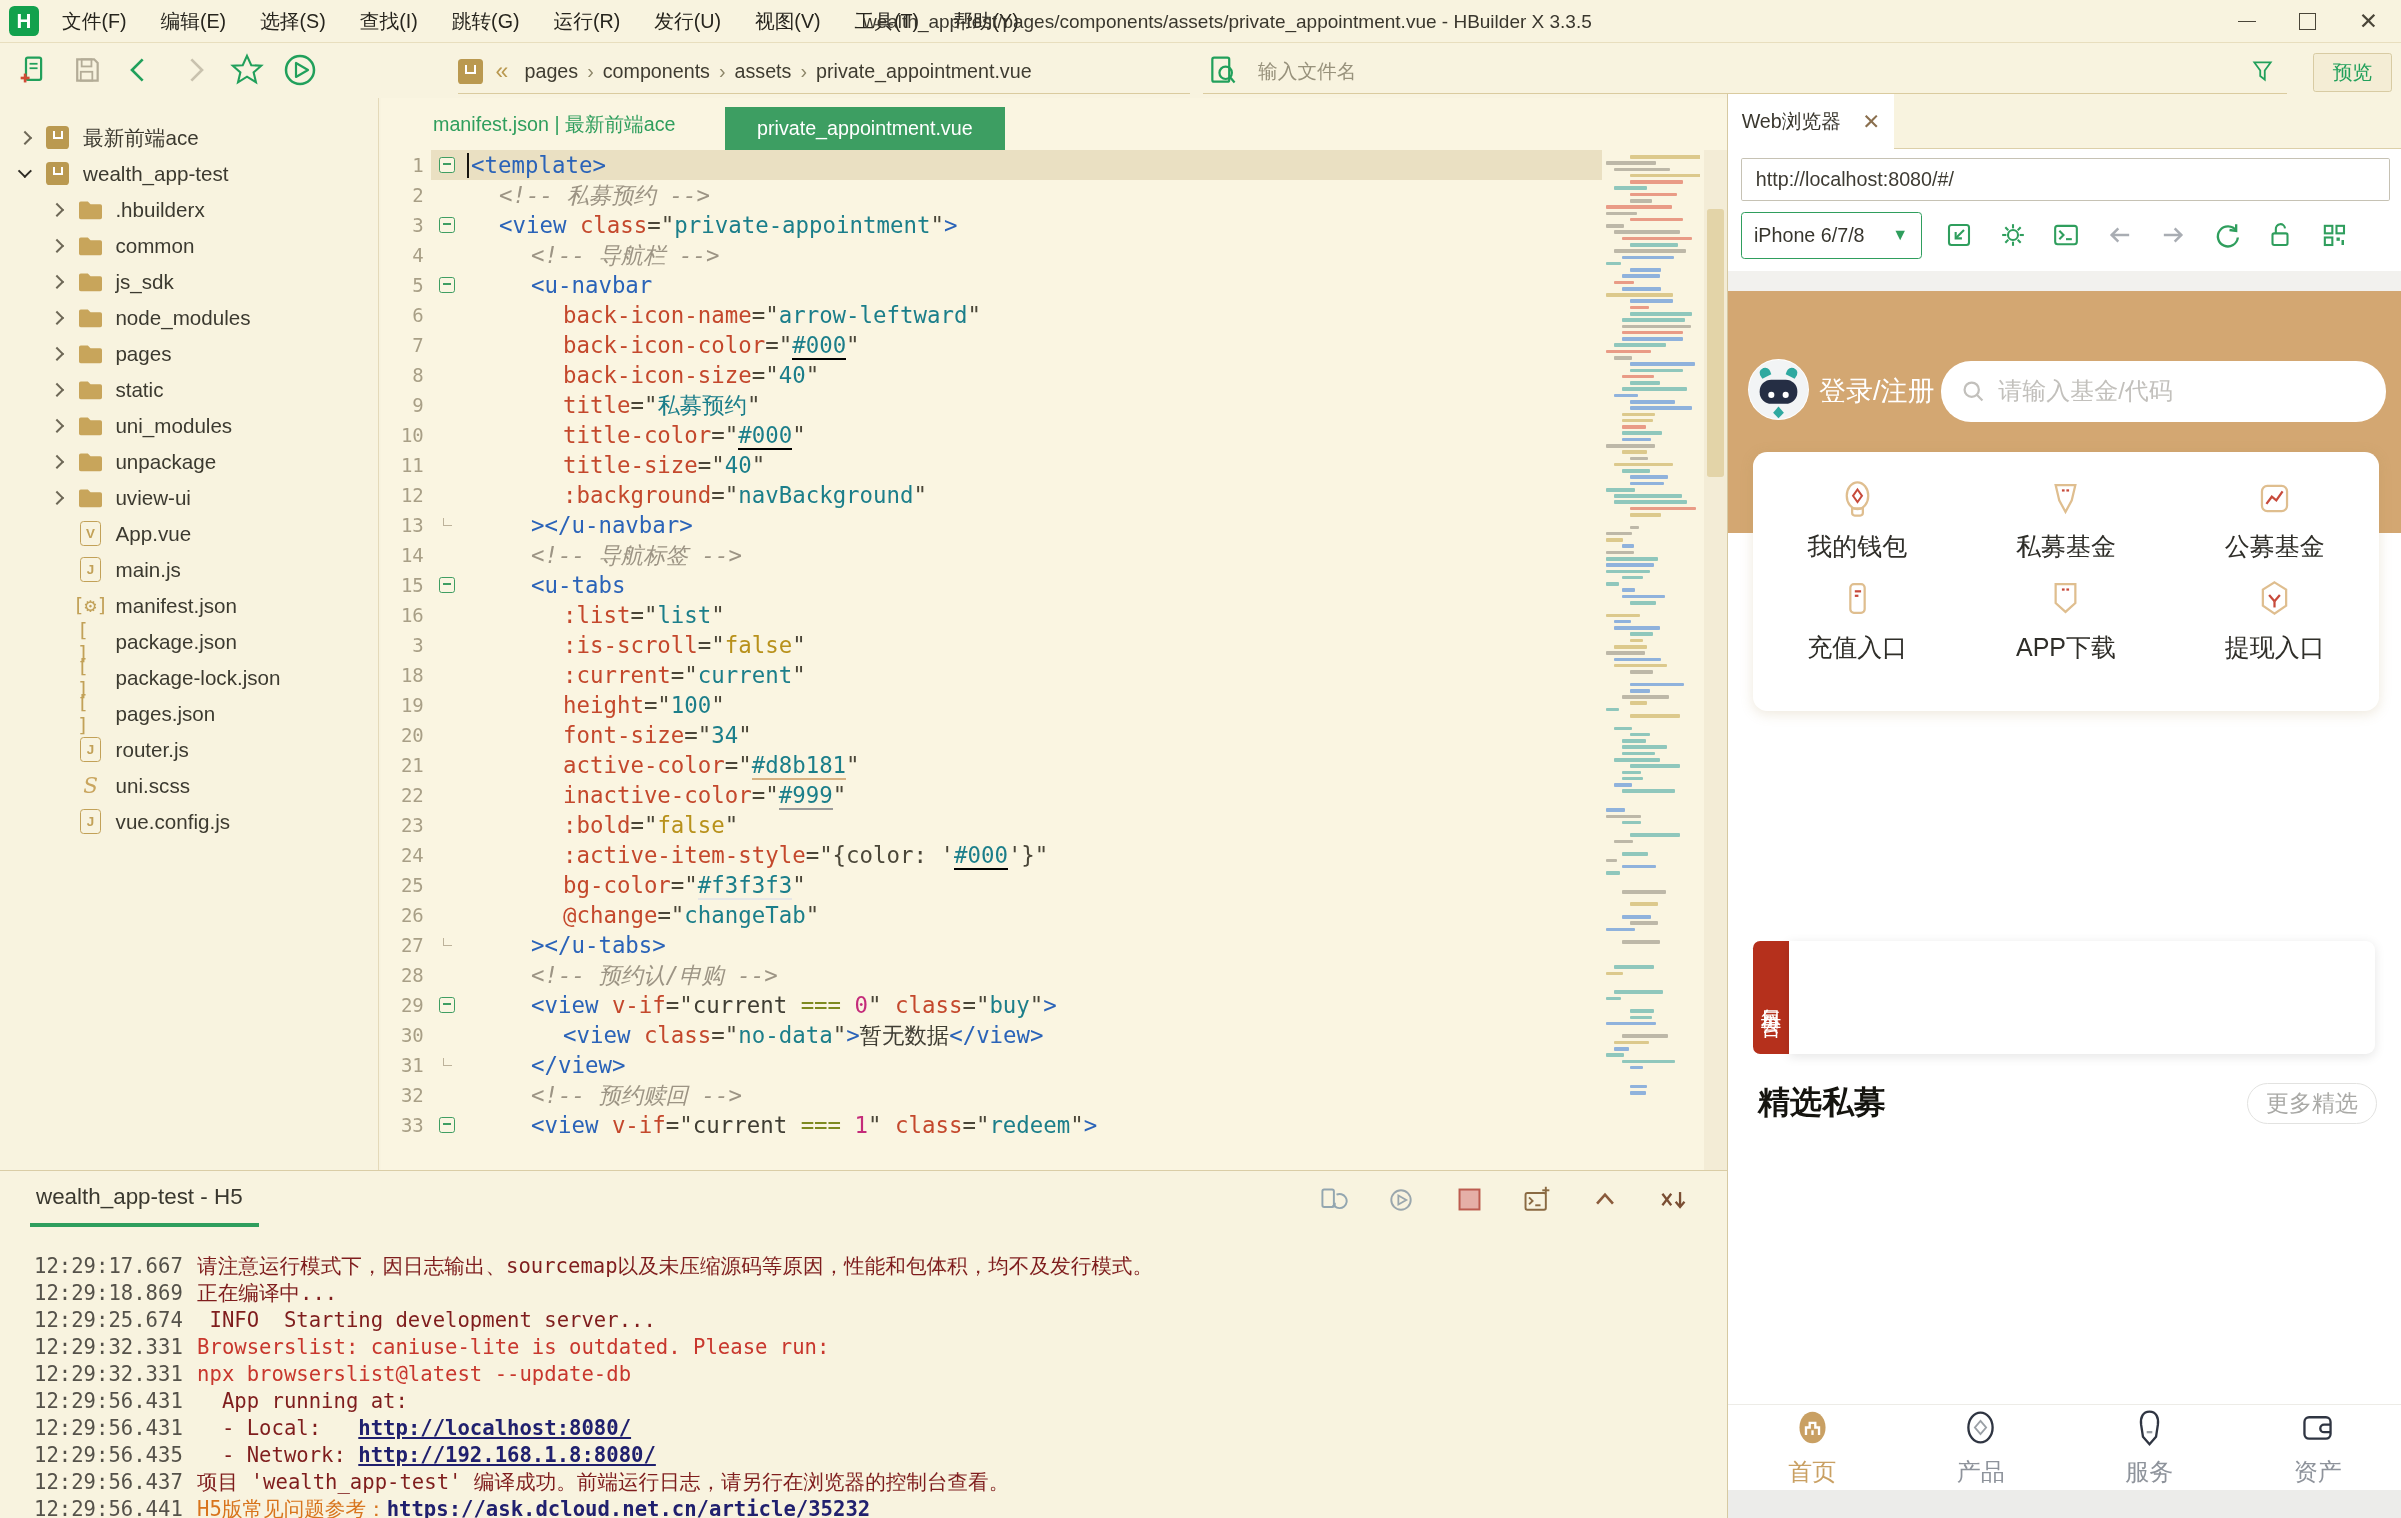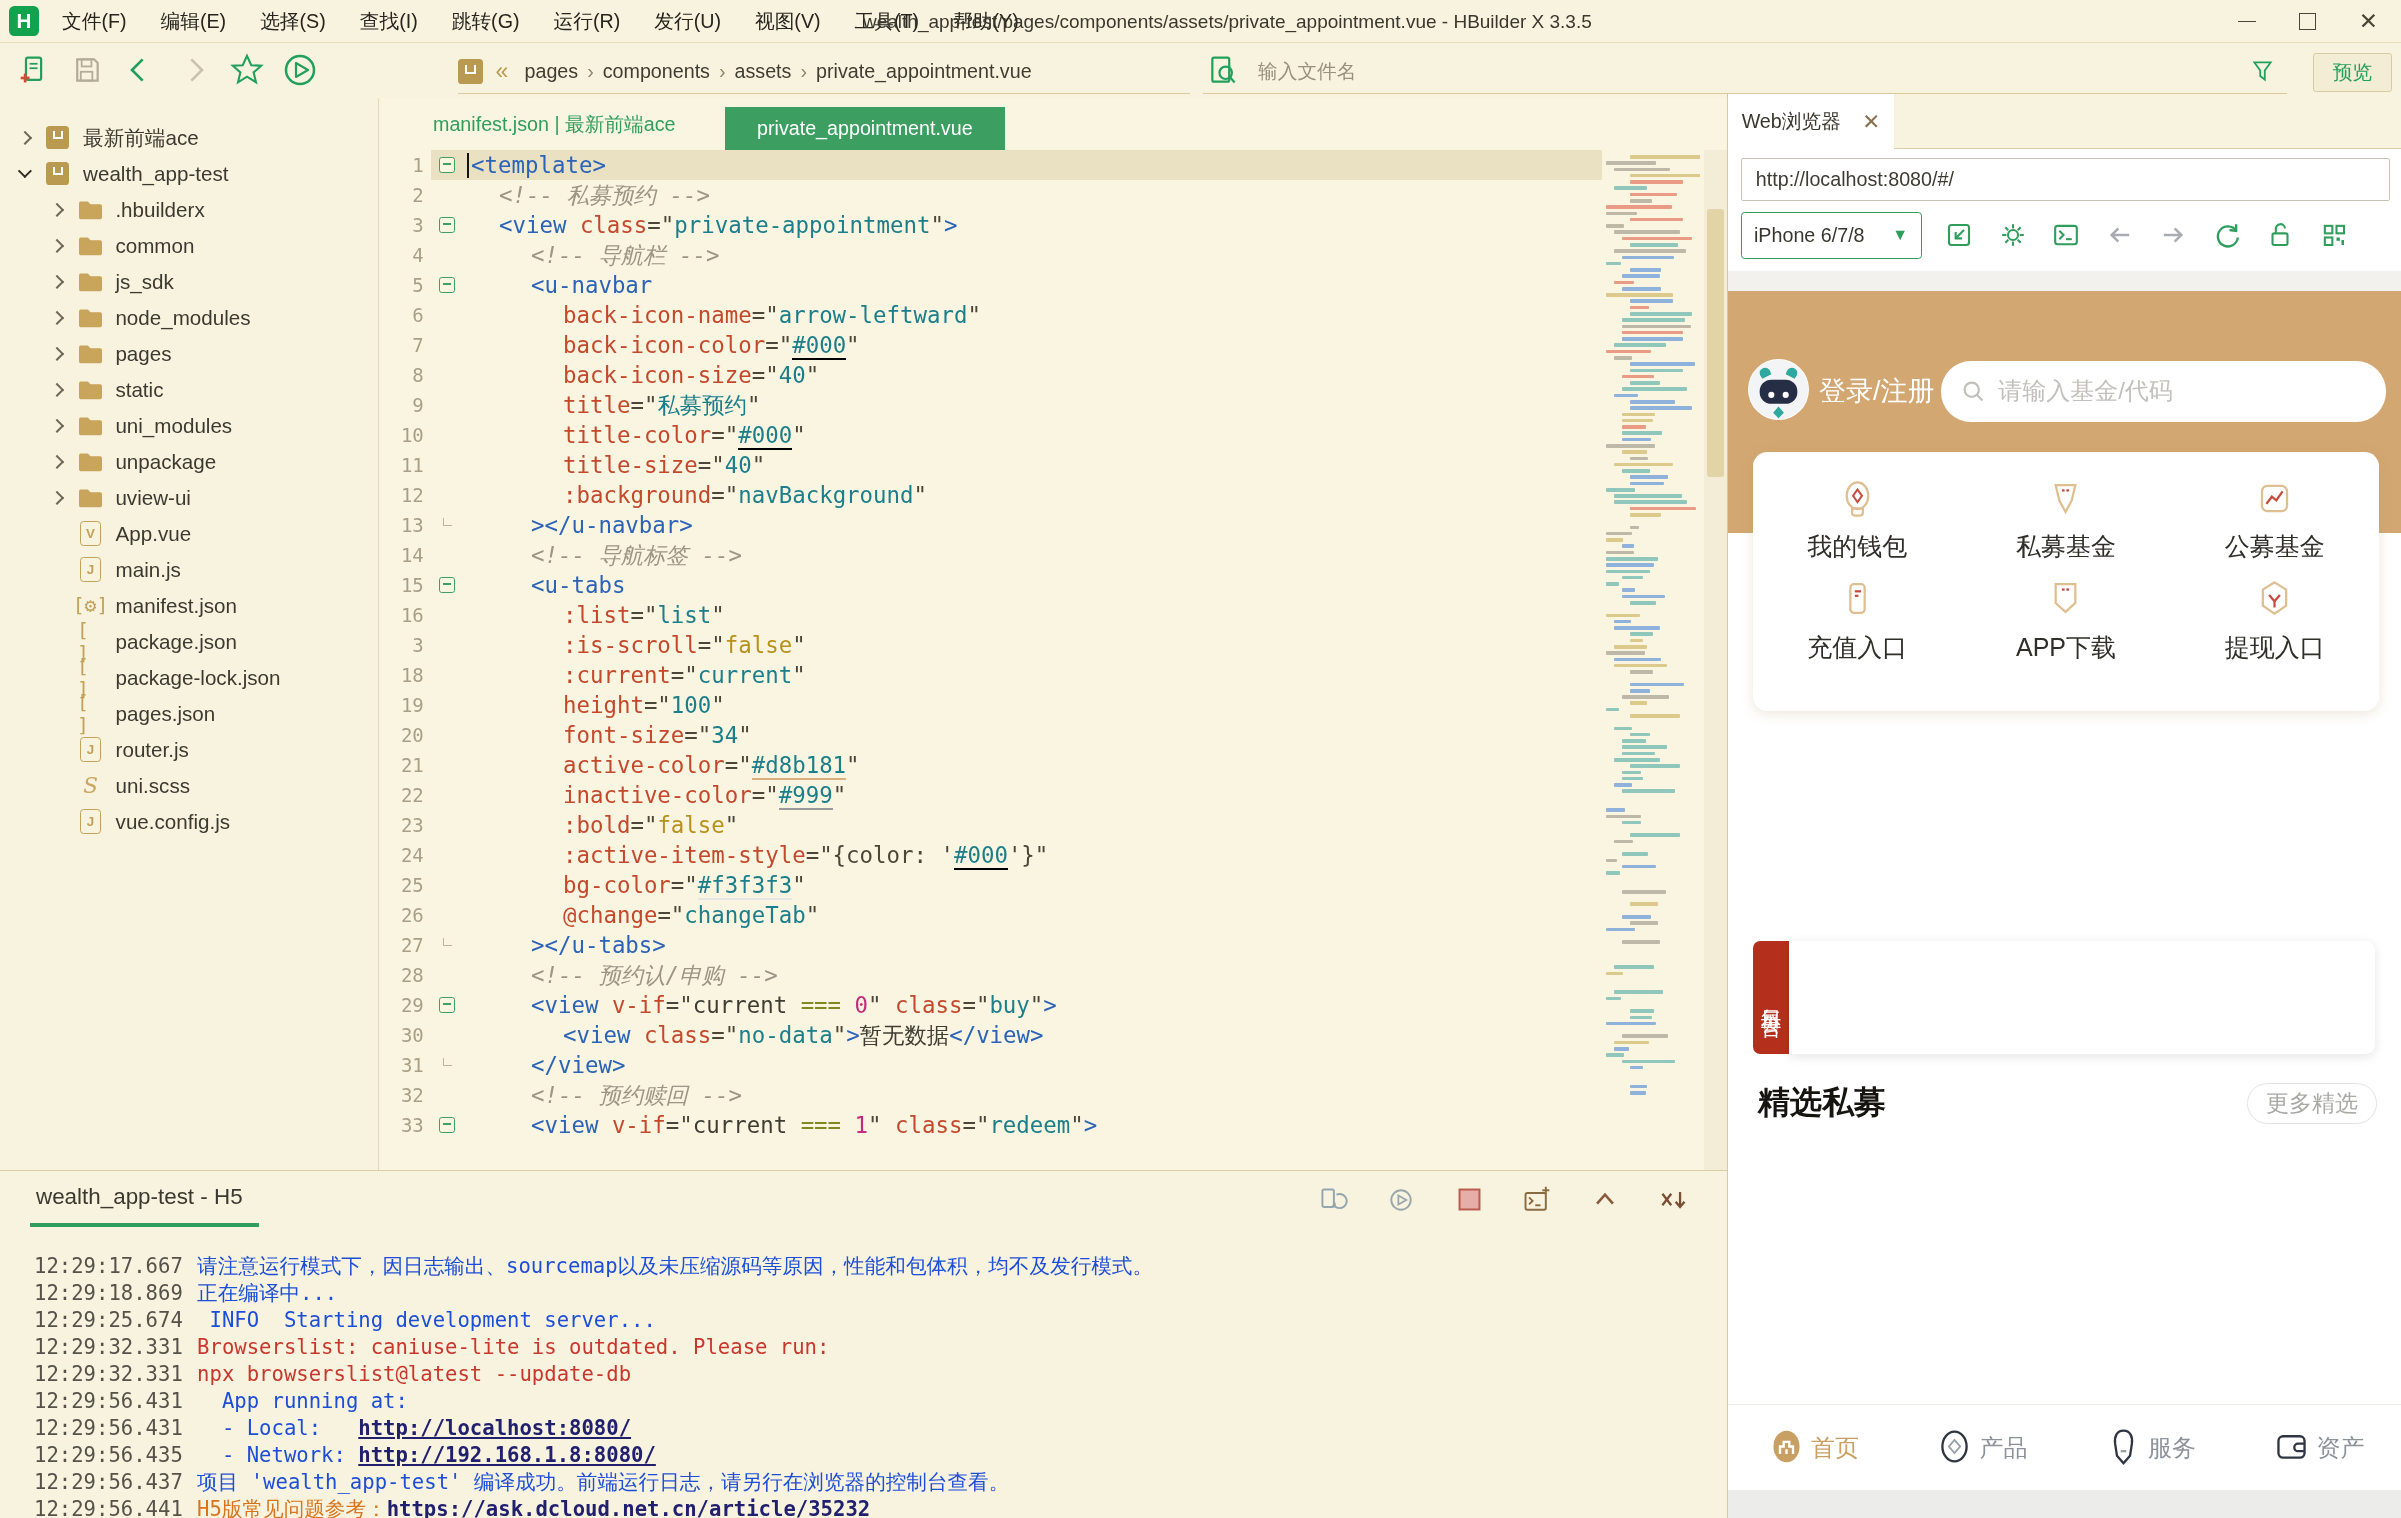--- a/index.html
+++ b/index.html
@@ -86,33 +86,33 @@
   .gitem{display:flex;flex-direction:column;align-items:center;gap:7.2px;}
   .glabel{font-size:25px;color:#2F2E29;}
   .notice{position:absolute;left:25px;right:27px;top:670px;height:113px;}
   .ntab{position:absolute;left:0;top:0;width:36px;height:100%;background:#B5301C;border-radius:7.2px 0 0 7.2px;display:flex;align-items:center;justify-content:center;}
   .ntxt{writing-mode:vertical-rl;font-size:20.6px;color:#fff;letter-spacing:2.7px;}
   .ncard{position:absolute;left:36px;right:0;top:0;height:100%;background:#fff;border-radius:0 9px 9px 0;box-shadow:0 2.7px 10.7px rgba(0,0,0,.10);}
   .secrow{position:absolute;left:30px;right:25px;top:810px;height:48px;}
   .sectitle{font-size:32px;font-weight:bold;color:#15140F;}
   .morebtn{position:absolute;right:0;top:1.8px;height:41px;padding:0 18px;border:1.8px solid #E2E2E0;border-radius:21.5px;color:#A9A9A6;font-size:23px;display:flex;align-items:center;background:#fff;}
   #anav{position:absolute;left:0;right:0;top:1134px;height:85px;background:#fff;box-shadow:0 -0.9px 0 #ECEAE5;display:flex;}
-  .anitem{flex:1;display:flex;flex-direction:row;align-items:center;justify-content:center;gap:4.5px;}
+  .anitem{flex:1;display:flex;flex-direction:column;align-items:center;justify-content:center;gap:4.5px;}
   .anlabel{font-size:24px;color:#8E939B;}
   .anitem.active .anlabel{color:#C9A063;}
   .agray{position:absolute;left:0;right:0;top:1219px;bottom:0;background:#ECECEA;}
   
   .console{position:absolute;left:0;top:1170px;width:1727px;height:348px;border-top:1.8px solid #DACDA6;background:#F8F3DF;}
   .chead{position:absolute;left:36px;top:12.5px;font-size:22.4px;color:#3A382F;}
   .cunder{position:absolute;left:30px;top:52px;width:229px;height:3.6px;background:#2F9E5D;}
   .cicons{position:absolute;right:38px;top:12.5px;display:flex;gap:36px;align-items:center;}
   .cico{width:32px;height:32px;display:flex;align-items:center;justify-content:center;}
   #clog{position:absolute;left:34px;top:82px;right:14.3px;font-family:"DejaVu Sans Mono",monospace;font-size:20.6px;color:#4C4940;}
   .cline{height:27px;line-height:27px;white-space:pre;}
-  .lt-g{color:#1d4ed8;} .lt-r{color:#C8372D;} .lt-o{color:#D8741C;}
+  .lt-g{color:#7f1d1d;} .lt-r{color:#C8372D;} .lt-o{color:#D8741C;}
   .lt-l{color:#20206E;text-decoration:underline;font-weight:bold;}
   .time{margin-right:14.3px;color:#55524A;}
 </style>
 </head>
 <body>
 
 <div id="win" class="nosel">
 
   <div class="titlebar">
     <div class="applogo">H</div>

